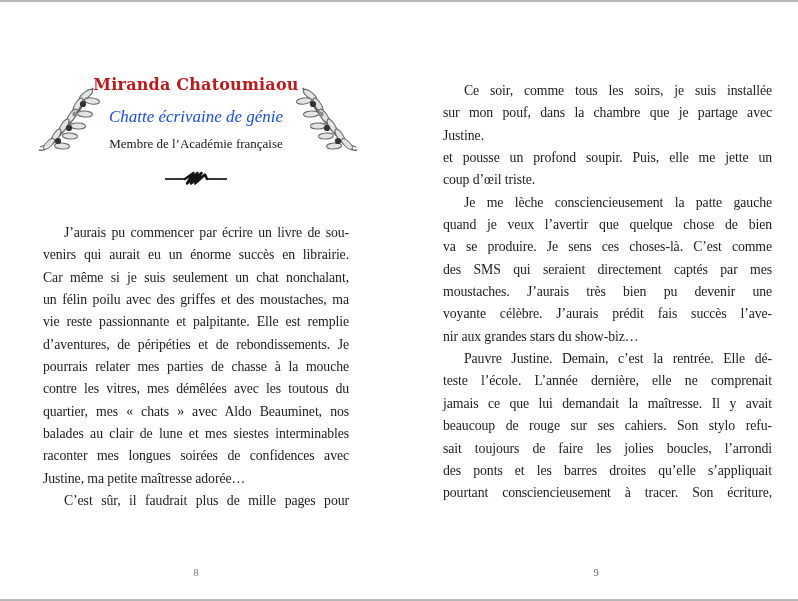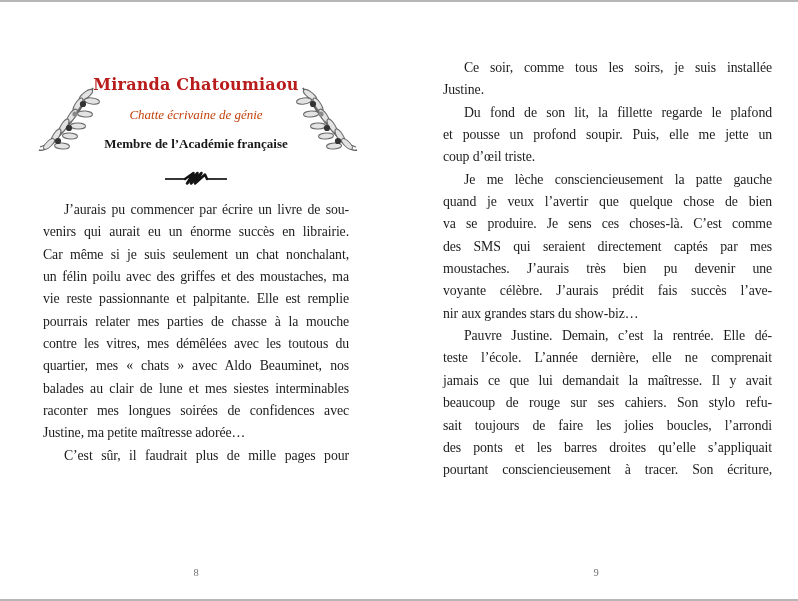--- a/index.html
+++ b/index.html
@@ -28,43 +28,43 @@
     font-family: "DejaVu Serif", serif;
     font-weight: bold;
     font-size: 16px;
     letter-spacing: 0.2px;
     color: #b91c1c;
   }
   .role {
     position: absolute; top: 107px; left: 0; width: 100%;
     text-align: center;
     font-style: italic;
-    font-size: 13px;
-    color: #c2410c;
+    font-size: 17px;
+    color: #1d4ed8;
   }
   .affiliation {
     position: absolute; top: 136px; left: 0; width: 100%;
     text-align: center;
-    font-weight: bold;
+    font-weight: normal;
     font-size: 13px;
     color: #171717;
   }
   .branch {
     position: absolute; top: 84px; width: 62px; height: 80px;
   }
   .branch-left { left: -5px; }
   .branch-right { right: -9px; transform: scaleX(-1); }
   .divider {
     position: absolute; top: 170px; left: 50%;
     transform: translateX(-50%);
     width: 64px; height: 18px;
   }
 
   
-  .body-block { position: absolute; }
+  .body-block { position: absolute; margin-top: 23px; }
   .left-body  { left: 43px;  top: 199px; width: 306px; }
   .right-body { left: 443px; top: 57px;  width: 329px; }
 
   .line {
     font-size: 13.8px;
     line-height: 22.35px;
     letter-spacing: -0.1px;
     white-space: nowrap;
     text-align: justify;
     text-align-last: justify;
@@ -162,39 +162,40 @@
   </span>
 </div>
 
 <div class="body-block left-body">
     <div>
       <div class="line first">J’aurais pu commencer par écrire un livre de sou-</div>
       <div class="line">venirs qui aurait eu un énorme succès en librairie.</div>
       <div class="line">Car même si je suis seulement un chat nonchalant,</div>
       <div class="line">un félin poilu avec des griffes et des moustaches, ma</div>
       <div class="line">vie reste passionnante et palpitante. Elle est remplie</div>
+      <div class="line">d’aventures, de péripéties et de rebondissements. Je</div>
       <div class="line">pourrais relater mes parties de chasse à la mouche</div>
       <div class="line">contre les vitres, mes démêlées avec les toutous du</div>
       <div class="line">quartier, mes « chats » avec Aldo Beauminet, nos</div>
       <div class="line">balades au clair de lune et mes siestes interminables</div>
       <div class="line">raconter mes longues soirées de confidences avec</div>
       <div class="line last">Justine, ma petite maîtresse adorée…</div>
     </div>
     <div>
       <div class="line first">C’est sûr, il faudrait plus de mille pages pour</div>
     </div>
   </div>
 
 <div class="body-block right-body">
     <div>
       <div class="line first">Ce soir, comme tous les soirs, je suis installée</div>
+      <div class="line">sur mon pouf, dans la chambre que je partage avec</div>
       <div class="line last">Justine.</div>
     </div>
     <div>
-      <div class="line first">Du fond de son lit, la fillette regarde le plafond</div>
       <div class="line">et pousse un profond soupir. Puis, elle me jette un</div>
       <div class="line last">coup d’œil triste.</div>
     </div>
     <div>
       <div class="line first">Je me lèche consciencieusement la patte gauche</div>
       <div class="line">quand je veux l’avertir que quelque chose de bien</div>
       <div class="line">va se produire. Je sens ces choses-là. C’est comme</div>
       <div class="line">des SMS qui seraient directement captés par mes</div>
       <div class="line">moustaches. J’aurais très bien pu devenir une</div>
       <div class="line">voyante célèbre. J’aurais prédit fais succès l’ave-</div>

